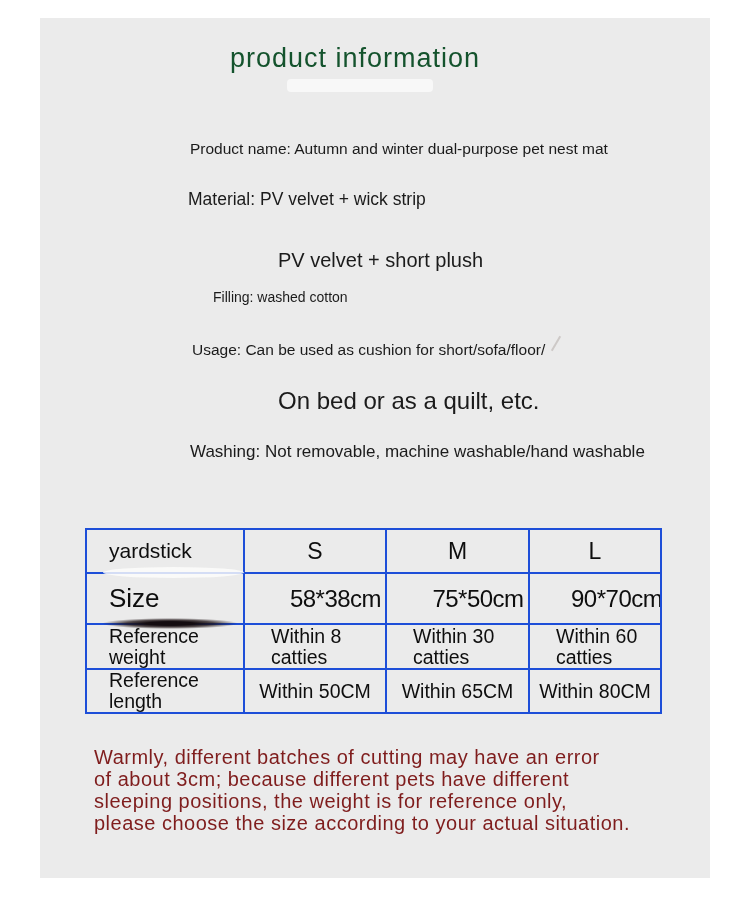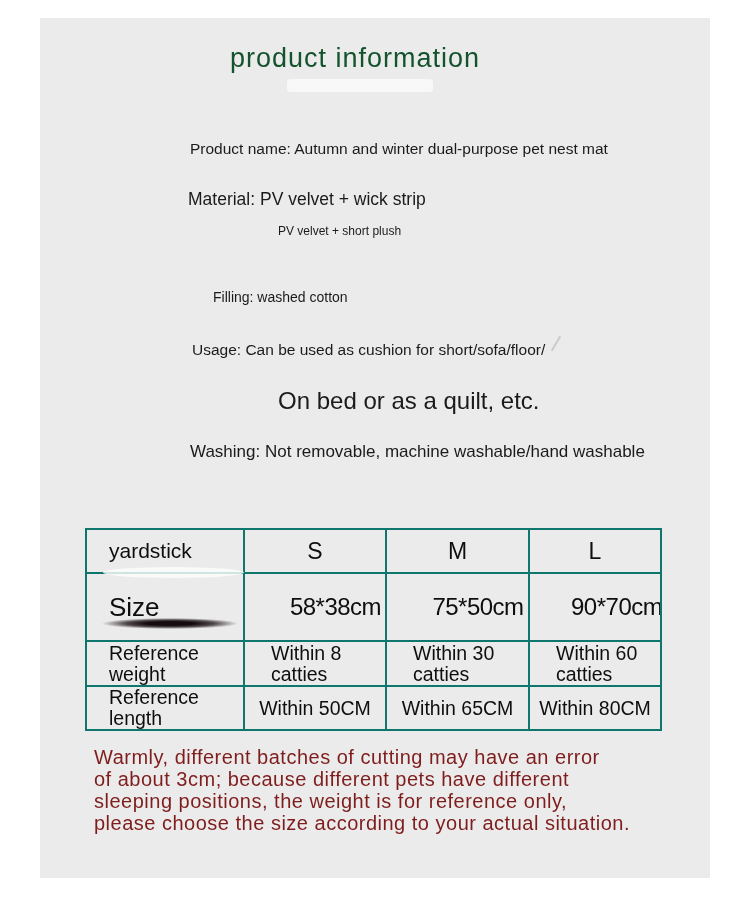--- a/index.html
+++ b/index.html
@@ -36,21 +36,21 @@
     left: 247px;
     top: 61px;
     width: 146px;
     height: 13px;
     background: rgba(250, 250, 250, 0.85);
     border-radius: 4px;
   }
   .line { position: absolute; white-space: nowrap; color: #1b1b1b; }
   .l-product  { left: 150px; top: 122px; font-size: 15.5px; }
   .l-material { left: 148px; top: 171px; font-size: 17.5px; }
-  .l-material2{ left: 238px; top: 206px; font-size: 12px; }
+  .l-material2{ left: 238px; top: 231px; font-size: 20px; }
   .l-filling  { left: 149px; top: 271px; font-size: 14px; margin-left: 24px; }
   .l-usage    { left: 152px; top: 323px; font-size: 15.5px; }
   .l-usage2   { left: 238px; top: 369px; font-size: 24px; }
   .l-washing  { left: 150px; top: 424px; font-size: 17px; }
 
   .slash-artifact {
     position: absolute;
     left: 515px;
     top: 317px;
     width: 2px;
@@ -63,28 +63,28 @@
   table.size-table {
     position: absolute;
     left: 45px;
     top: 510px;
     width: 575px;
     border-collapse: collapse;
     table-layout: fixed;
     color: #0e0e0e;
   }
   table.size-table th, table.size-table td {
-    border: 2px solid #0f766e;
+    border: 2px solid #1d4ed8;
     vertical-align: middle;
     font-weight: 400;
     background: transparent;
     overflow: hidden;
   }
   tr.header-row  { height: 44px; }
-  tr.size-row    { height: 68px; }
+  tr.size-row    { height: 51px; }
   tr.weight-row  { height: 45px; }
   tr.length-row  { height: 43px; }
 
   .col-label { text-align: left; padding-left: 22px; }
   th.h-yardstick { font-size: 21px; }
   th.h-size { font-size: 23px; text-align: center; }
   td.size-label { font-size: 26px; background: radial-gradient(ellipse at 45% 42%, rgba(255,255,255,0.95) 52%, rgba(255,251,249,0.45) 70%, rgba(255,255,255,0) 82%); }
   td.size-val { font-size: 24px; text-align: center; letter-spacing: -0.5px; padding-left: 41px; }
   td.weight-label, td.length-label { font-size: 19.5px; line-height: 21px; }
   td.weight-val { font-size: 19.5px; line-height: 21px; text-align: left; padding-left: 26px; }

